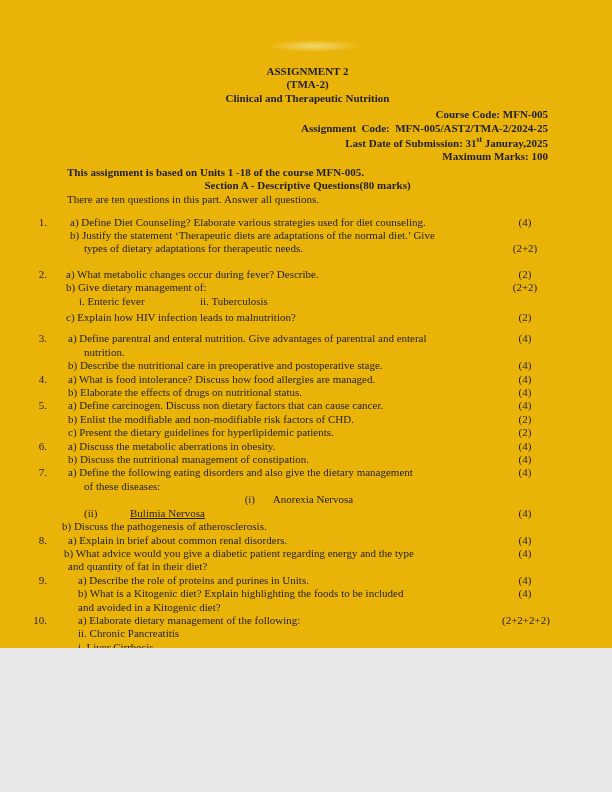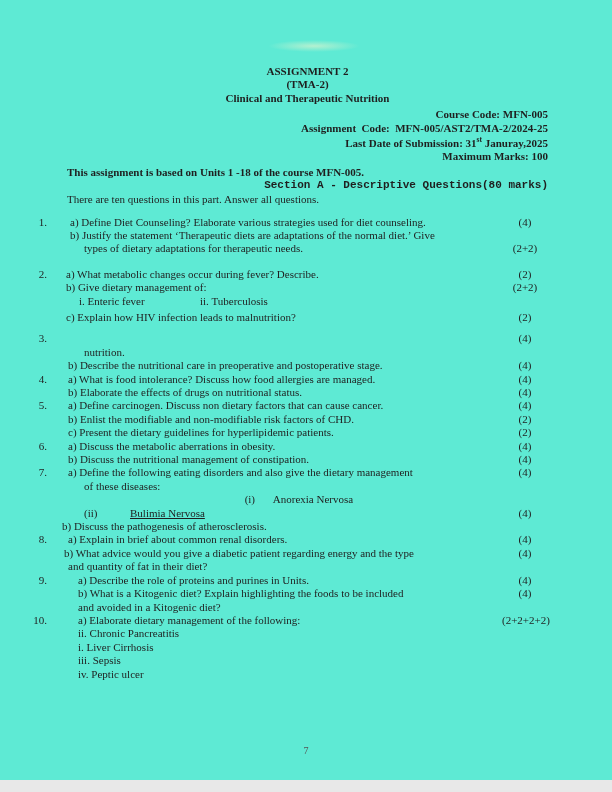--- a/index.html
+++ b/index.html
@@ -1,39 +1,39 @@
 <!DOCTYPE html>
 <html><head>
 <meta charset="utf-8">
 <style>
   html,body{margin:0;padding:0;background:#e8e8e8;}
   .page{
     position:relative;
-    width:612px;height:780px;
+    width:612px;height:648px;
     margin:0 auto;
-    background:#5eead4;
+    background:#eab308;
     font-family:"Liberation Serif", serif;
     font-size:11px;
     line-height:13.4px;
     color:#1f1f1f;
     overflow:hidden;
   }
   .artifact{
     position:absolute;left:268px;top:40px;width:92px;height:12px;
     background:radial-gradient(ellipse at center, rgba(250,245,205,0.55), rgba(255,255,255,0) 70%);
     pointer-events:none;
   }
   .header{padding:65px 64px 0 67px;}
   .header div{white-space:pre-wrap;}
   .center{text-align:center;}
   .right{text-align:right;}
   .bold{font-weight:bold;}
   .mt3{margin-top:3px;}
   .mt2{margin-top:2px;}
-  .section-row{display:flex;justify-content:flex-end;font-family:Liberation Mono, monospace;}
+  .section-row{display:flex;justify-content:center;}
   sup{font-size:7.5px;line-height:0;vertical-align:super;}
   .questions{margin:9.5px 64px 0 38px;position:relative;}
   .qline{position:relative;padding-left:30px;padding-right:52px;min-height:13.4px;}
   .qnum{position:absolute;left:9px;transform:translateX(-100%);white-space:nowrap;}
   .marks{position:absolute;right:0;top:0;width:46px;text-align:center;white-space:nowrap;}
   .footer{
     position:absolute;top:744px;left:0;width:100%;
     text-align:center;color:#555;font-size:10px;
   }
 </style>
@@ -60,21 +60,21 @@
   </div>
 
   <div class="questions" id="questions">
       <div class="qline" style="padding-left: 32px;"><span class="qnum">1.</span><span>a) Define Diet Counseling? Elaborate various strategies used for diet counseling.</span><span class="marks">(4)</span></div>
       <div class="qline" style="padding-left: 32px;"><span>b) Justify the statement ‘Therapeutic diets are adaptations of the normal diet.’ Give</span></div>
       <div class="qline" style="padding-left: 46px;"><span>types of dietary adaptations for therapeutic needs.</span><span class="marks">(2+2)</span></div>
       <div class="qline" style="padding-left: 28px; margin-top: 12px;"><span class="qnum">2.</span><span>a) What metabolic changes occur during fever? Describe.</span><span class="marks">(2)</span></div>
       <div class="qline" style="padding-left: 28px;"><span>b) Give dietary management of:</span><span class="marks">(2+2)</span></div>
       <div class="qline" style="padding-left: 41px;"><span><span style="display: inline-block; width: 121px;">i. Enteric fever</span><span>ii. Tuberculosis</span></span></div>
       <div class="qline" style="padding-left: 28px; margin-top: 3px;"><span>c) Explain how HIV infection leads to malnutrition?</span><span class="marks">(2)</span></div>
-      <div class="qline" style="padding-left: 30px; margin-top: 8px;"><span class="qnum">3.</span><span class="marks">(4)</span></div>
+      <div class="qline" style="padding-left: 30px; margin-top: 8px;"><span class="qnum">3.</span><span>a) Define parentral and enteral nutrition. Give advantages of parentral and enteral</span><span class="marks">(4)</span></div>
       <div class="qline" style="padding-left: 46px;"><span>nutrition.</span></div>
       <div class="qline" style="padding-left: 30px;"><span>b) Describe the nutritional care in preoperative and postoperative stage.</span><span class="marks">(4)</span></div>
       <div class="qline" style="padding-left: 30px;"><span class="qnum">4.</span><span>a) What is food intolerance? Discuss how food allergies are managed.</span><span class="marks">(4)</span></div>
       <div class="qline" style="padding-left: 30px;"><span>b) Elaborate the effects of drugs on nutritional status.</span><span class="marks">(4)</span></div>
       <div class="qline" style="padding-left: 30px;"><span class="qnum">5.</span><span>a) Define carcinogen. Discuss non dietary factors that can cause cancer.</span><span class="marks">(4)</span></div>
       <div class="qline" style="padding-left: 30px;"><span>b) Enlist the modifiable and non-modifiable risk factors of CHD.</span><span class="marks">(2)</span></div>
       <div class="qline" style="padding-left: 30px;"><span>c) Present the dietary guidelines for hyperlipidemic patients.</span><span class="marks">(2)</span></div>
       <div class="qline" style="padding-left: 30px;"><span class="qnum">6.</span><span>a) Discuss the metabolic aberrations in obesity.</span><span class="marks">(4)</span></div>
       <div class="qline" style="padding-left: 30px;"><span>b) Discuss the nutritional management of constipation.</span><span class="marks">(4)</span></div>
       <div class="qline" style="padding-left: 30px;"><span class="qnum">7.</span><span>a) Define the following eating disorders and also give the dietary management</span><span class="marks">(4)</span></div>

